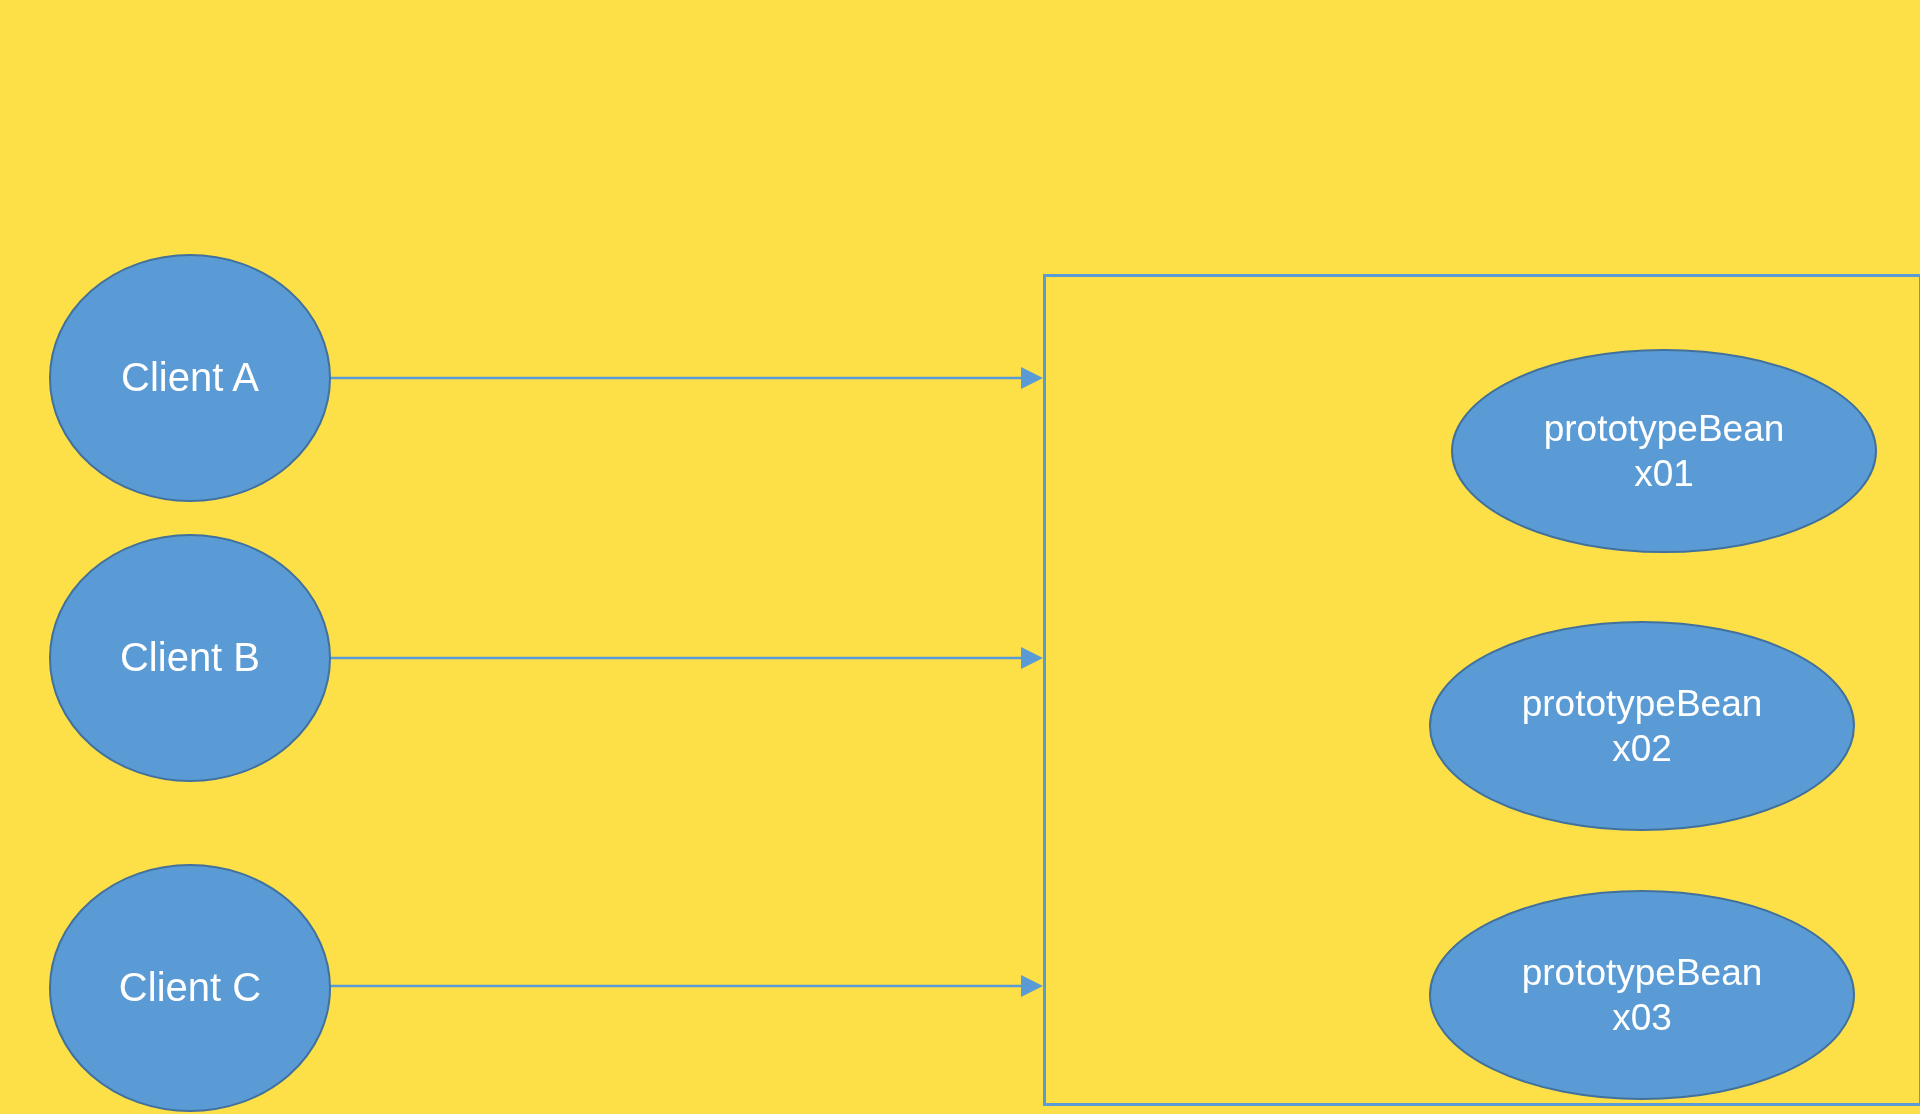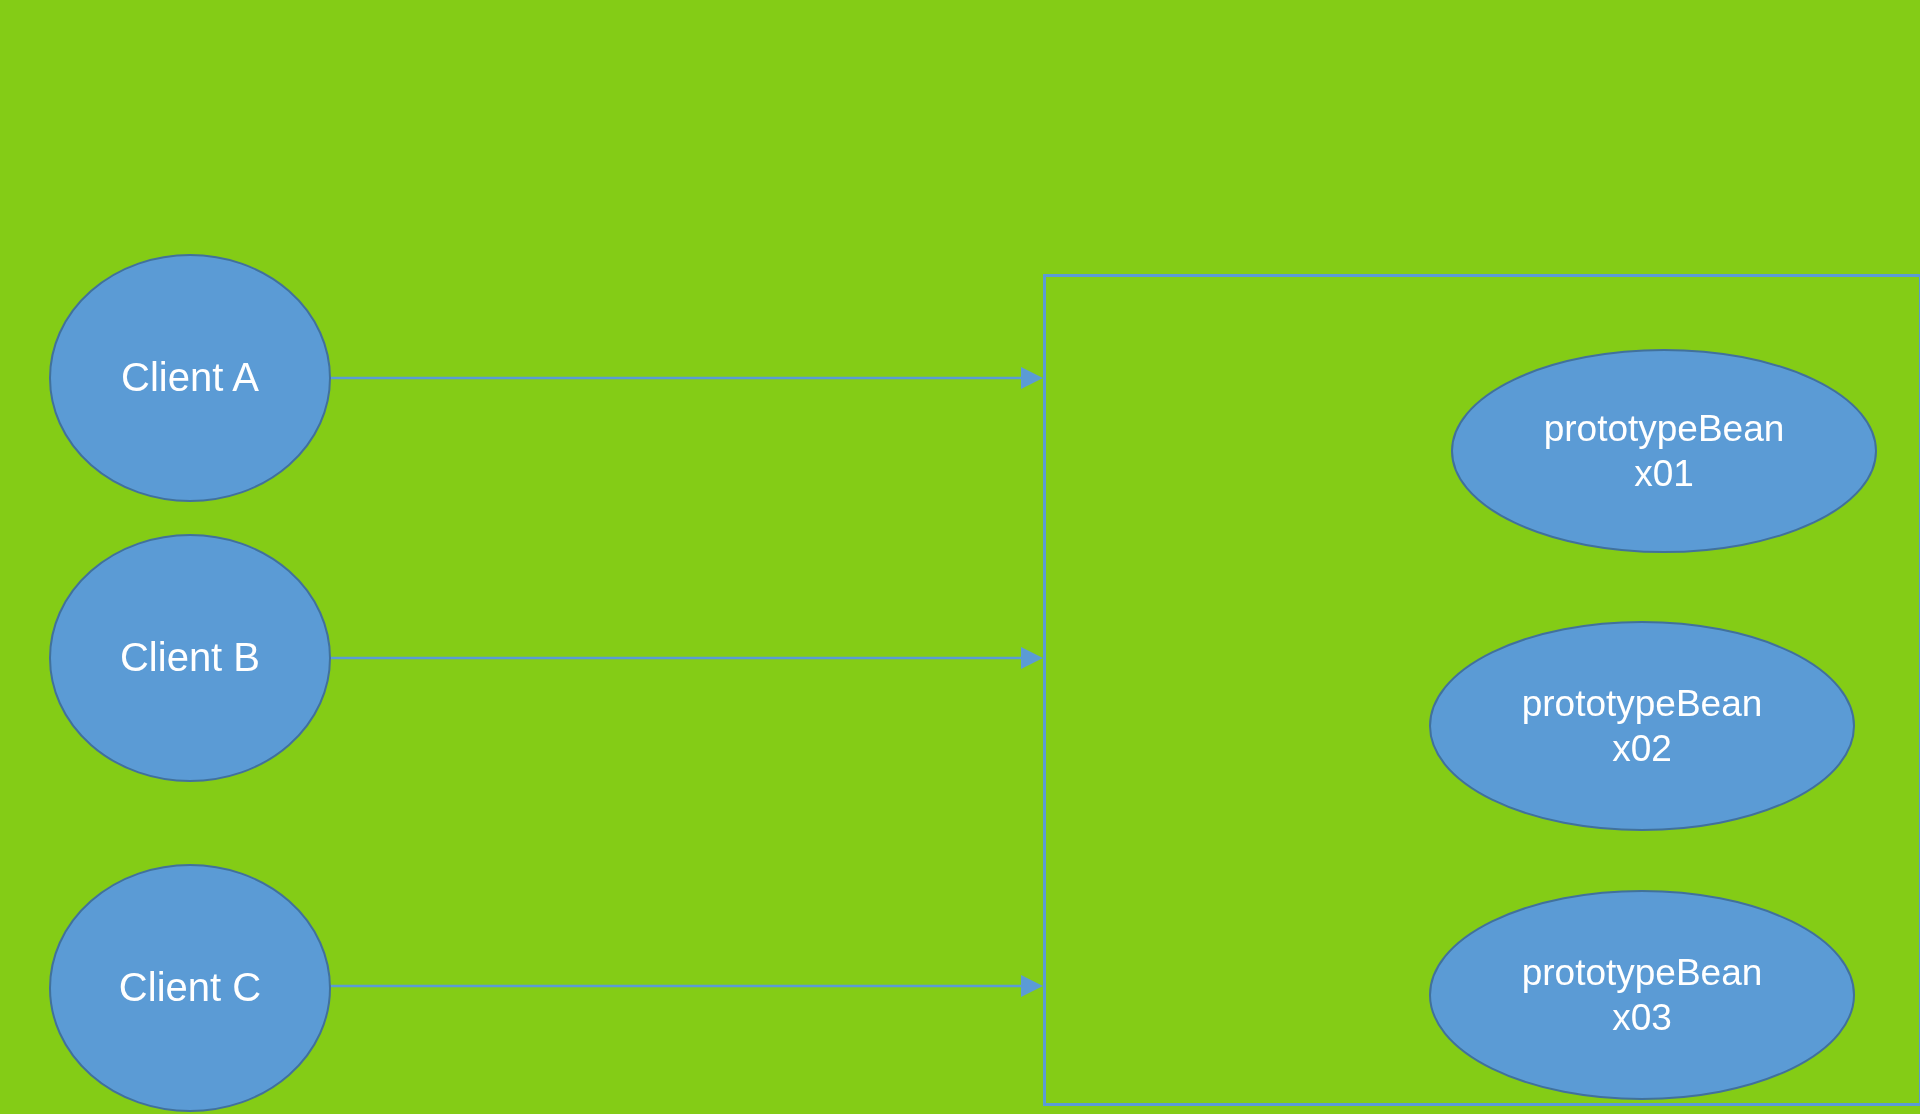--- a/index.html
+++ b/index.html
@@ -8,21 +8,21 @@
     padding: 0;
     background: #000000;
   }
   body {
     font-family: "Liberation Sans", sans-serif;
   }
   #canvas {
     position: relative;
     width: 1920px;
     height: 1114px;
-    background: #84cc16;
+    background: #fde047;
     overflow: hidden;
   }
   #diagram-svg {
     position: absolute;
     top: 0;
     left: 0;
     width: 1920px;
     height: 1114px;
     display: block;
   }

